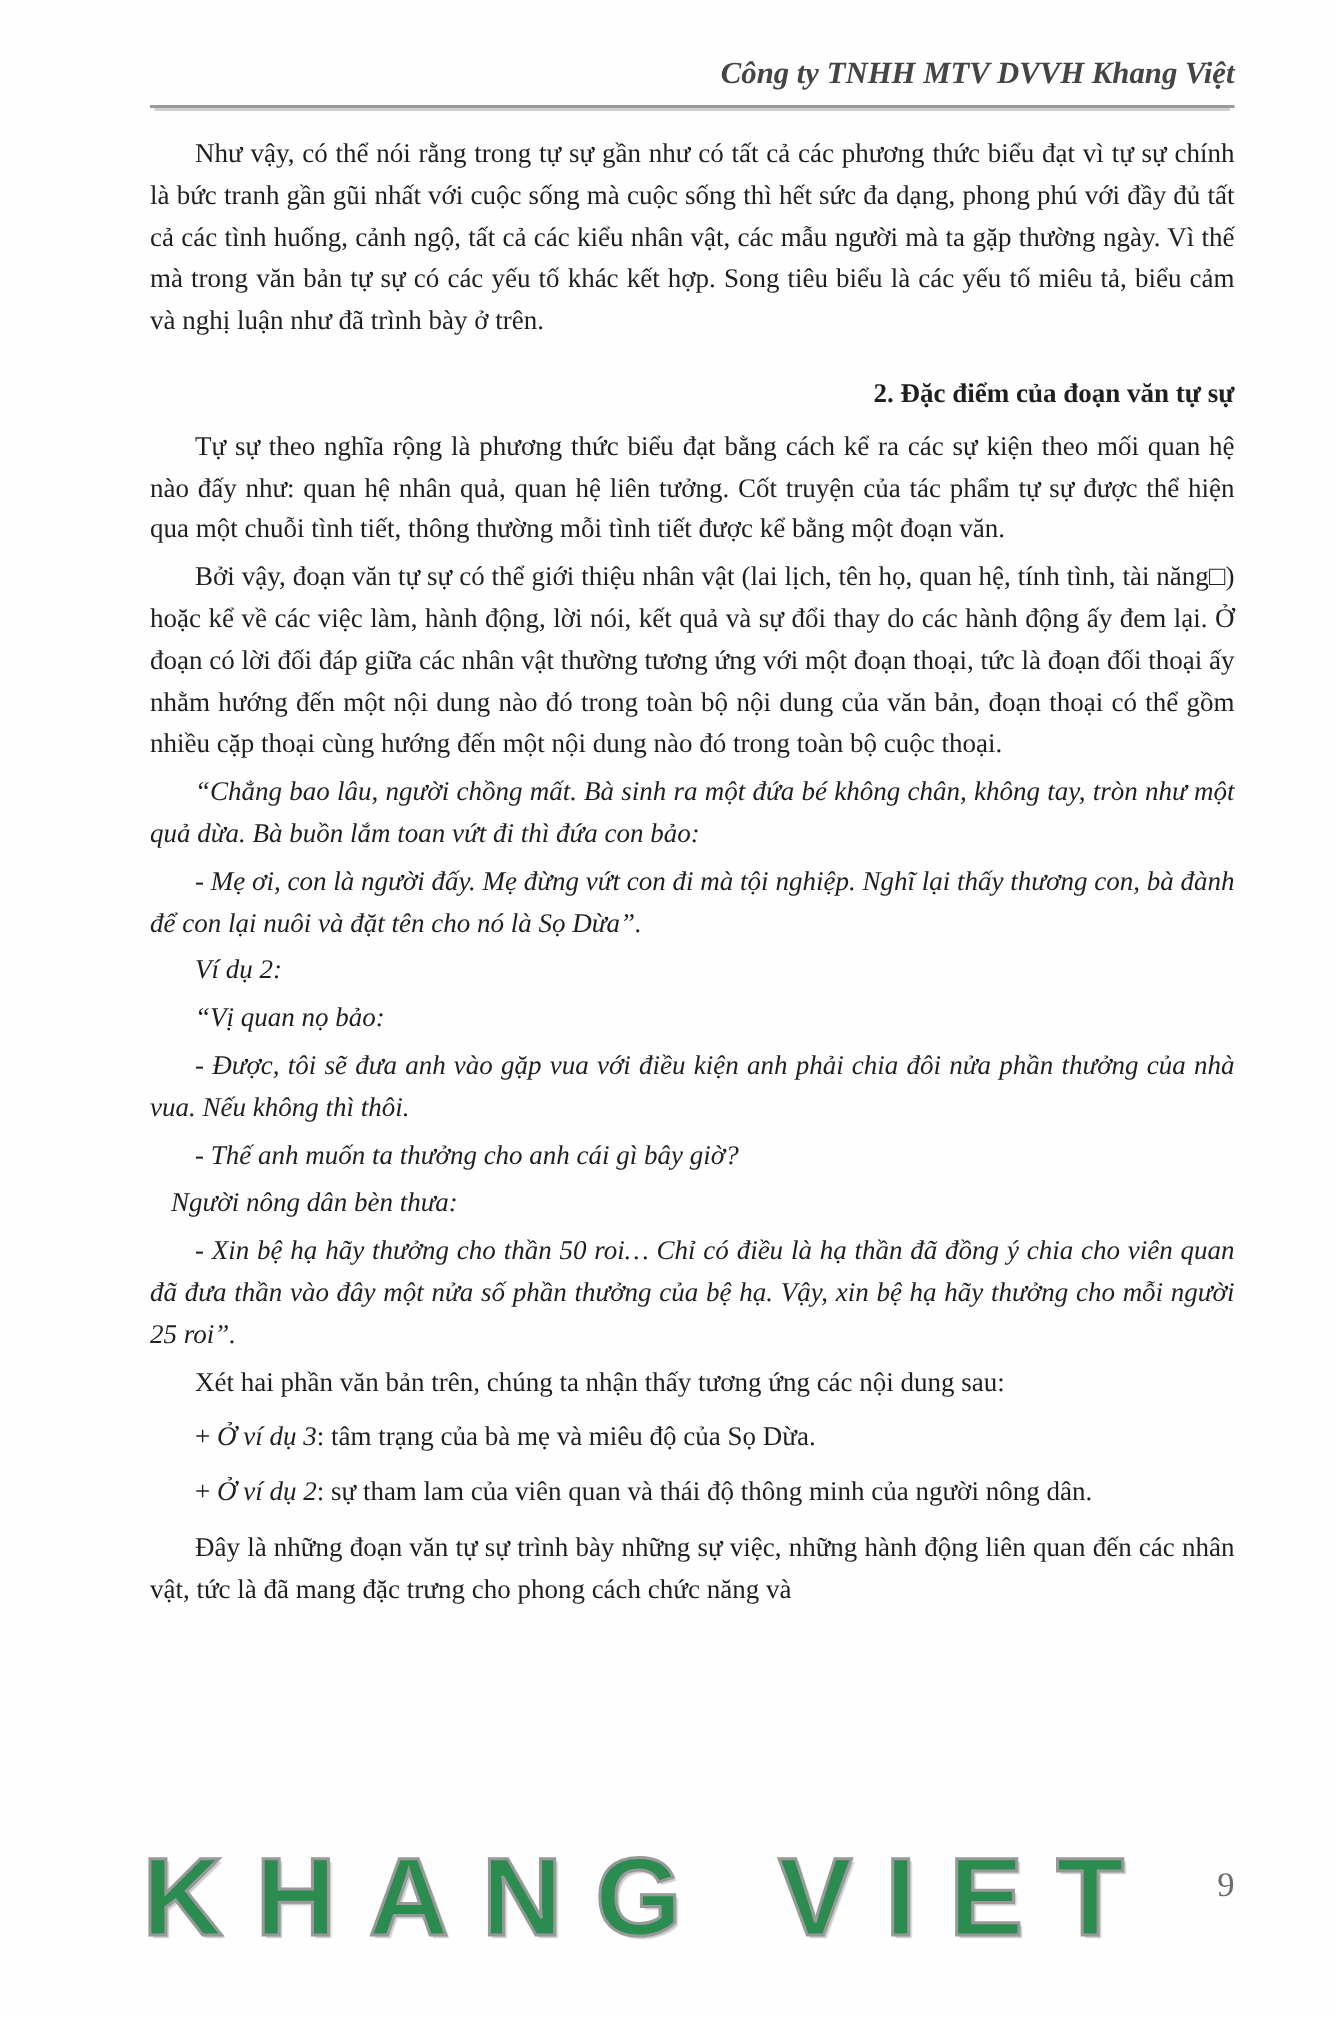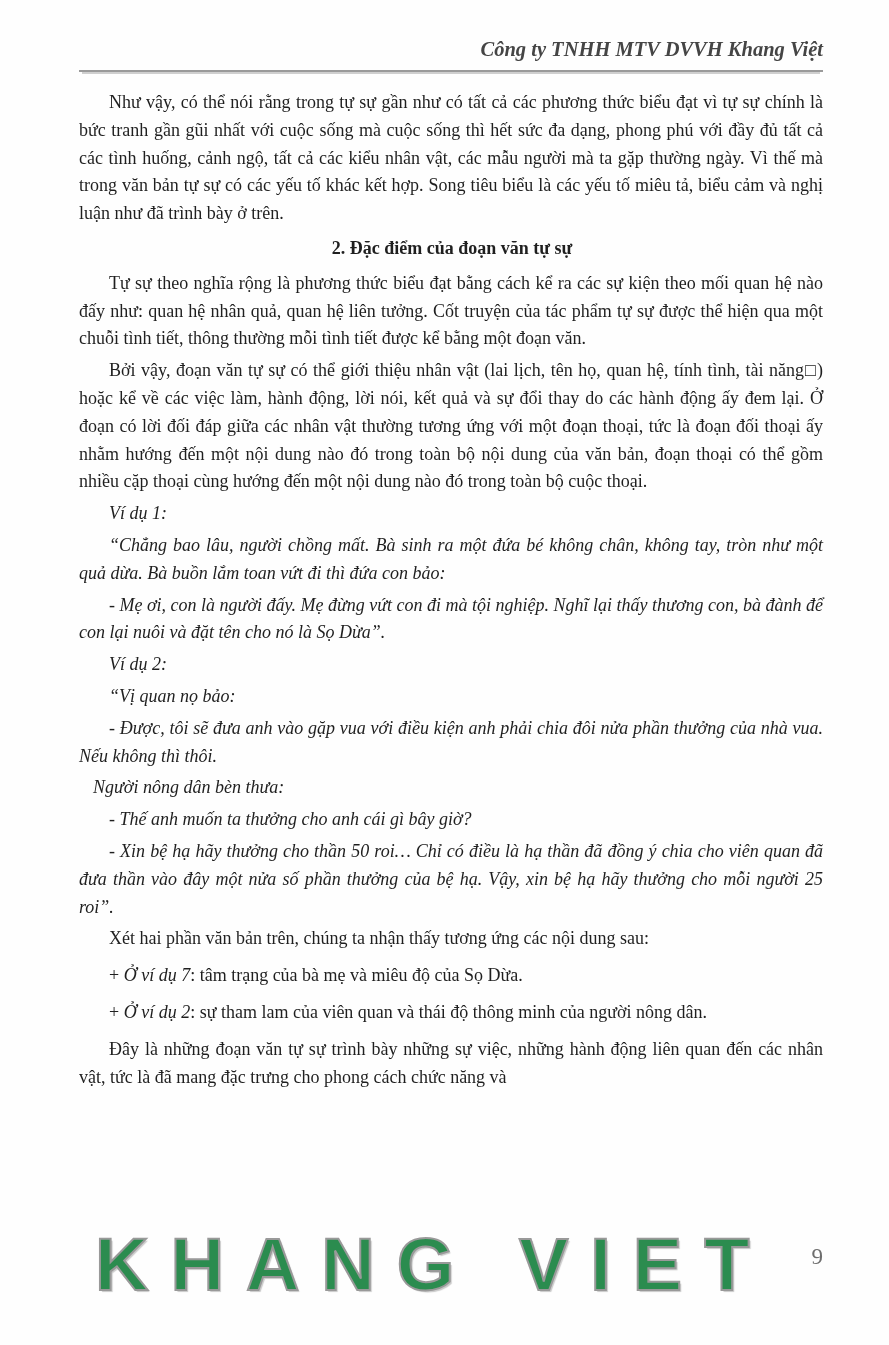--- a/index.html
+++ b/index.html
@@ -7,21 +7,21 @@
     margin: 0; padding: 0;
     width: 889px; height: 1345px;
     background: #ffffff;
     font-family: "Liberation Serif", "DejaVu Serif", serif;
     color: #1f1f1f;
     overflow: hidden;
   }
   .page {
     position: relative;
     width: 889px; height: 1345px;
-    padding: 38px 66px 0 79px;
+    padding: 38px 66px 0 100px;
     background: #fefefe;
   }
   .header {
     text-align: right;
     font-style: italic;
     font-weight: bold;
     font-size: 20.5px;
     color: #454545;
     padding-bottom: 9px;
     border-bottom: 2px solid #9a9a9a;
@@ -38,23 +38,23 @@
   .content p {
     margin: 0 0 4px 0;
     text-indent: 30px;
   }
   .content p.noindent   { text-indent: 0; }
   .content p.smallindent{ text-indent: 14px; }
   .italic { font-style: italic; }
   p.heading {
     font-weight: bold;
     text-indent: 2px;
-    margin-top: 7px;
+    margin-top: 21px;
     margin-bottom: 7px;
-    text-align: center;
+    text-align: right;
   }
   p.note { margin-top: 9px; margin-bottom: 9px; }
   p.final { margin-top: 6px; }
   .watermark {
     position: absolute;
     left: 95px;
     top: 1222px;
     z-index: 1;
     font-family: "Liberation Sans", "DejaVu Sans", sans-serif;
     font-weight: 700;
@@ -89,42 +89,41 @@
 
     <p>Như vậy, có thể nói rằng trong tự sự gần như có tất cả các phương thức biểu đạt vì tự sự chính là bức tranh gần gũi nhất với cuộc sống mà cuộc sống thì hết sức đa dạng, phong phú với đầy đủ tất cả các tình huống, cảnh ngộ, tất cả các kiểu nhân vật, các mẫu người mà ta gặp thường ngày. Vì thế mà trong văn bản tự sự có các yếu tố khác kết hợp. Song tiêu biểu là các yếu tố miêu tả, biểu cảm và nghị luận như đã trình bày ở trên.</p>
 
     <p class="heading">2.  Đặc điểm của đoạn văn tự sự</p>
 
     <p>Tự sự theo nghĩa rộng là phương thức biểu đạt bằng cách kể ra các sự kiện theo mối quan hệ nào đấy như: quan hệ nhân quả, quan hệ liên tưởng.  Cốt truyện của tác phẩm tự sự được thể hiện qua một chuỗi tình tiết, thông thường mỗi tình tiết được kể bằng một đoạn văn.</p>
 
     <p>Bởi vậy, đoạn văn tự sự có thể giới thiệu nhân vật (lai lịch, tên họ, quan hệ, tính tình, tài năng□) hoặc kể về các việc làm, hành động, lời nói, kết quả và sự đổi thay do các hành động ấy đem lại. Ở đoạn có lời đối đáp giữa các nhân vật thường tương ứng với một đoạn thoại, tức là đoạn đối thoại ấy nhằm hướng đến một nội dung nào đó trong toàn bộ nội dung của văn bản, đoạn thoại có thể gồm nhiều cặp thoại cùng hướng đến một nội dung nào đó trong toàn bộ cuộc thoại.</p>
 
 
-    <p class="italic">Ví dụ 1:</p>
 
     <p class="italic">“Chẳng bao lâu, người chồng mất. Bà sinh ra một đứa bé không chân, không tay, tròn như một quả dừa. Bà buồn lắm toan vứt đi thì đứa con bảo:</p>
 
     <p class="italic">- Mẹ ơi, con là người đấy. Mẹ đừng vứt con đi mà tội nghiệp. Nghĩ lại thấy thương con, bà đành để con lại nuôi và đặt tên cho nó là Sọ Dừa”.</p>
 
     <p class="italic">Ví dụ 2:</p>
 
     <p class="italic">“Vị quan nọ bảo:</p>
 
     <p class="italic">- Được, tôi sẽ đưa anh vào gặp vua với điều kiện anh phải chia đôi nửa phần thưởng của nhà vua. Nếu không thì thôi.</p>
 
 
+    <p class="italic">- Thế anh muốn ta thưởng cho anh cái gì bây giờ?</p>
+
     <p class="italic smallindent">Người nông dân bèn thưa:</p>
-
-    <p class="italic">- Thế anh muốn ta thưởng cho anh cái gì bây giờ?</p>
 
     <p class="italic">- Xin bệ hạ hãy thưởng cho thần 50 roi… Chỉ có điều là hạ thần đã đồng ý chia cho viên quan đã đưa thần vào đây một nửa số phần thưởng của bệ hạ. Vậy, xin bệ hạ hãy thưởng cho mỗi người 25 roi”.</p>
 
     <p>Xét hai phần văn bản trên, chúng ta nhận thấy tương ứng các nội dung sau:</p>
 
-    <p class="note"><span>+ </span><span class="italic">Ở ví dụ 7</span><span>: tâm trạng của bà mẹ và miêu độ của Sọ Dừa.</span></p>
+    <p class="note"><span>+ </span><span class="italic">Ở ví dụ 3</span><span>: tâm trạng của bà mẹ và miêu độ của Sọ Dừa.</span></p>
 
     <p class="note"><span>+ </span><span class="italic">Ở ví dụ 2</span><span>: sự tham lam của viên quan và thái độ thông minh của người nông dân.</span></p>
 
     <p class="final">Đây là những đoạn văn tự sự trình bày những sự việc, những hành động liên quan đến các nhân vật, tức là đã mang đặc trưng cho phong cách chức năng và</p>
 
   </div>
 
   <div class="watermark">KHANG VIET</div>
 
   <div class="page-number">9</div>

